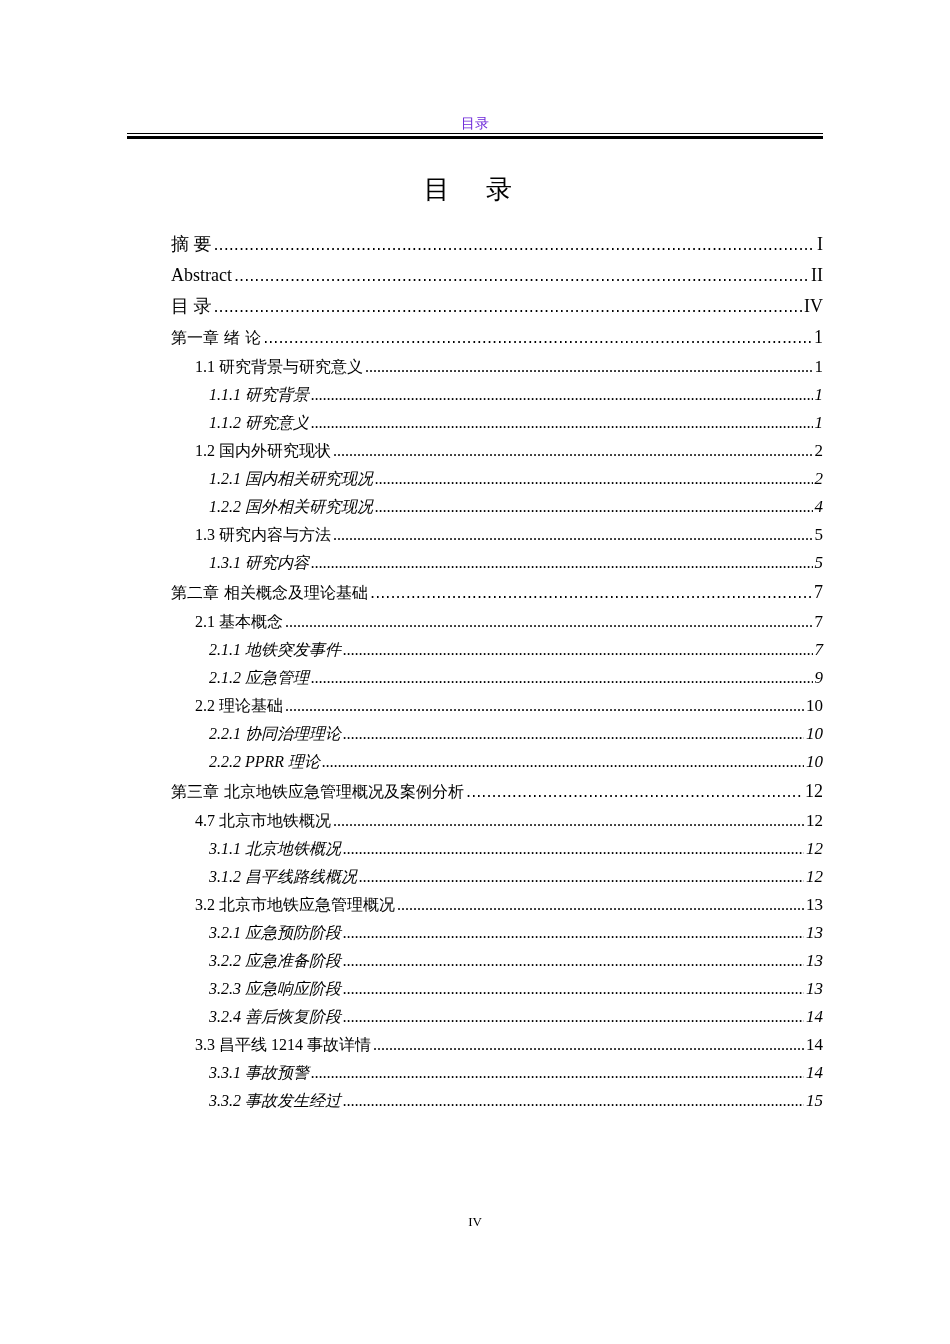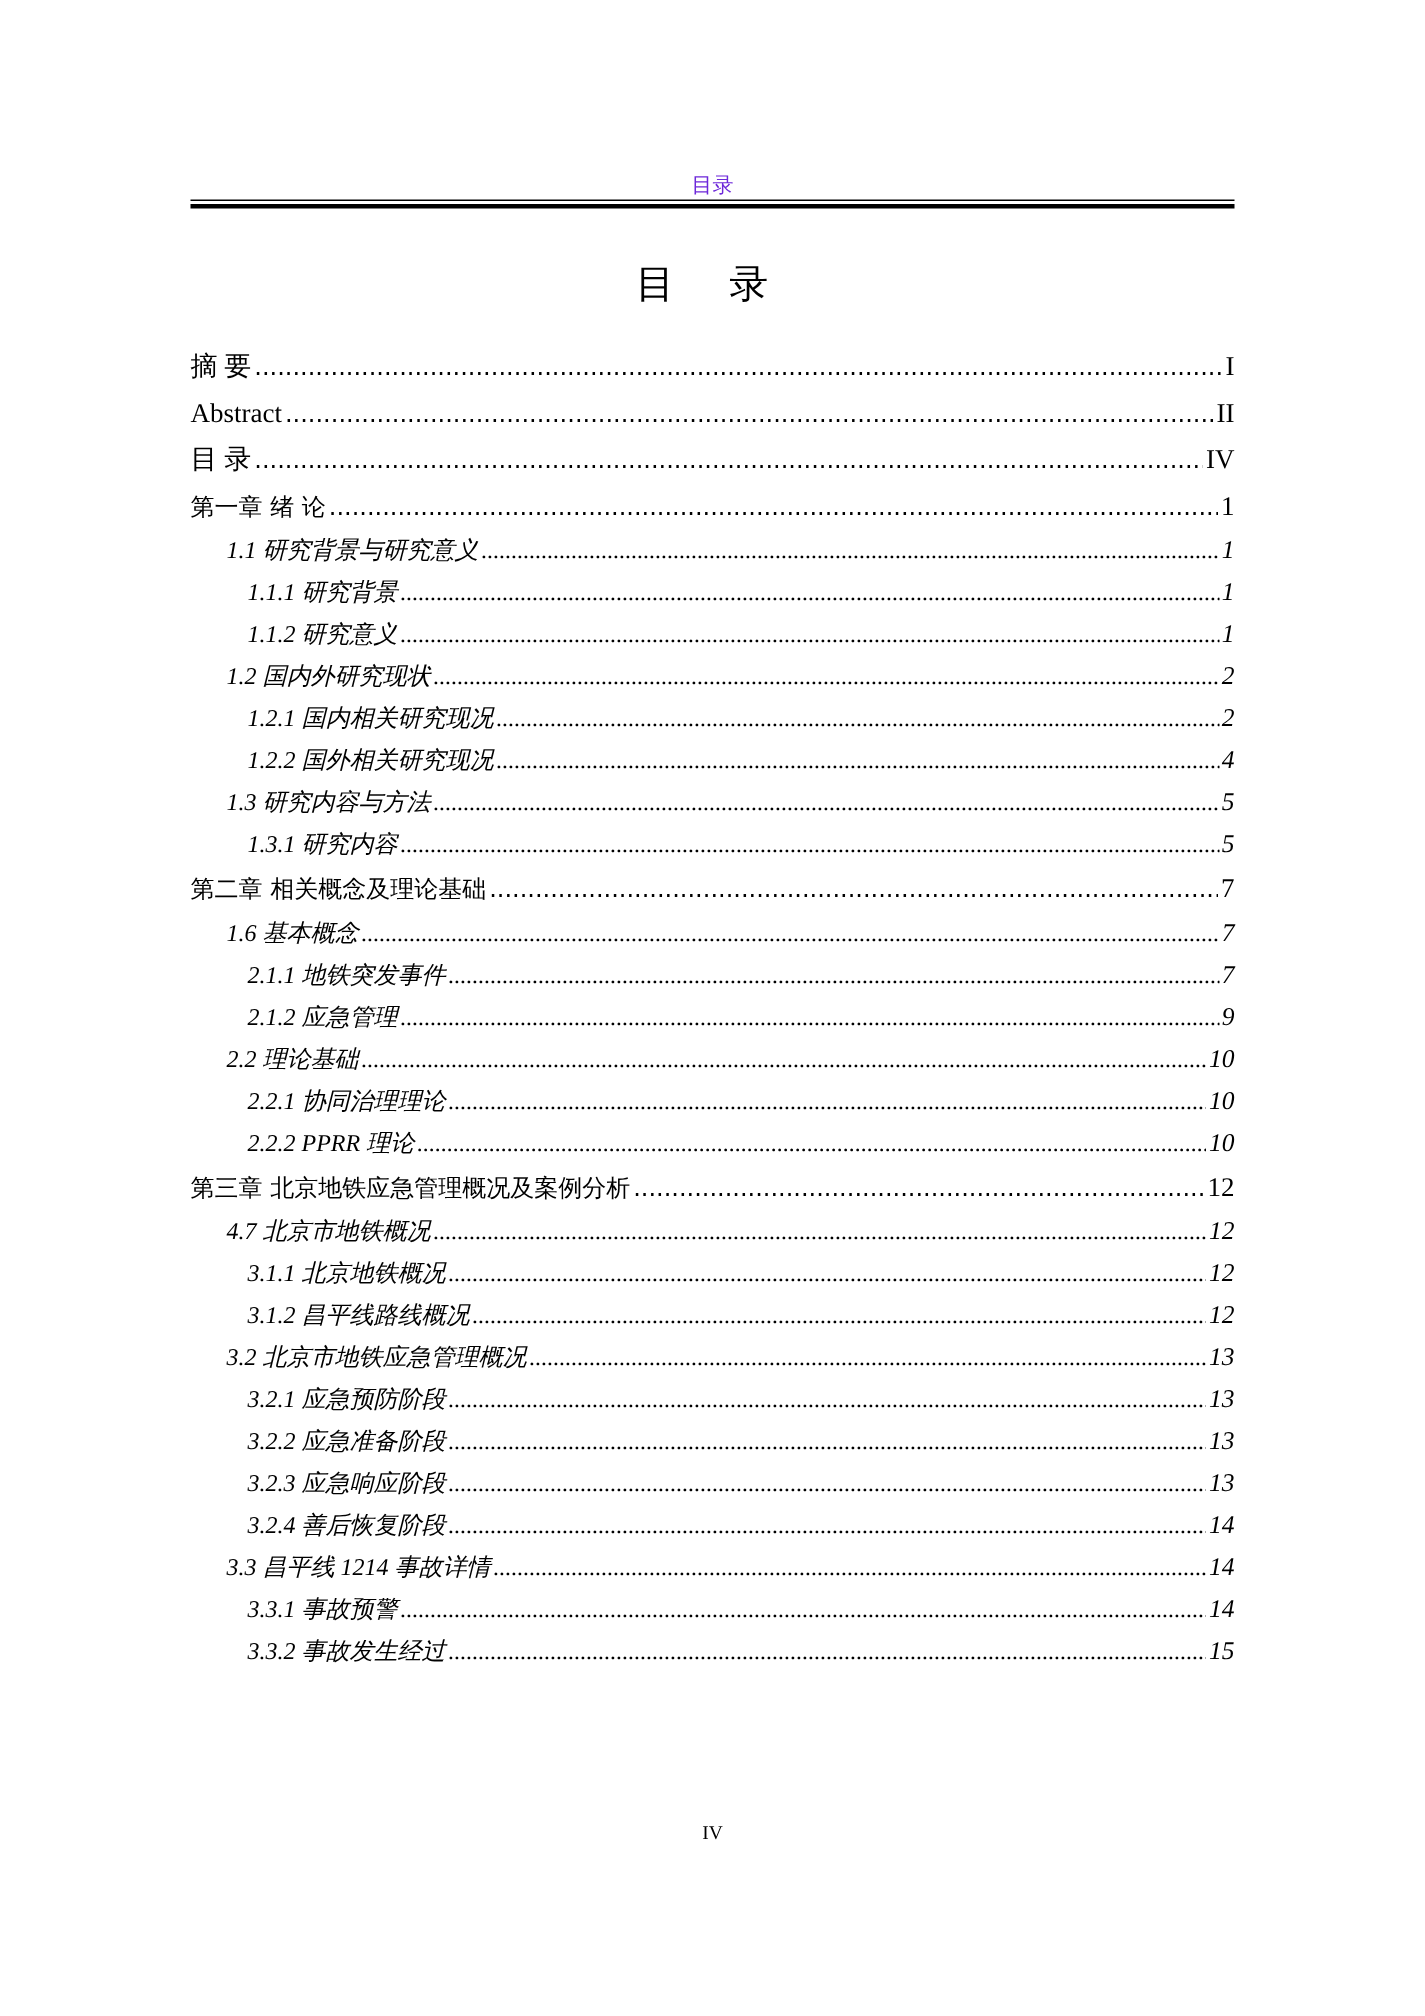--- a/index.html
+++ b/index.html
@@ -6,24 +6,24 @@
   body { width: 950px; height: 1344px; position: relative; overflow: hidden;
          font-family: "Liberation Serif", "DejaVu Serif", serif; color: #000; }
   .header-text { position: absolute; top: 115px; left: 0; width: 950px; text-align: center;
          font-size: 14px; color: #6d28d9; }
   .header-rule { position: absolute; left: 127px; width: 696px; top: 133px; height: 6px; }
   .header-rule .thin { position: absolute; top: 0; left: 0; right: 0; height: 1px; background: #000; }
   .header-rule .thick { position: absolute; top: 3px; left: 0; right: 0; height: 3px; background: #000; }
   .title { position: absolute; top: 172px; left: 0; width: 950px; text-align: center;
          font-family: "DejaVu Sans", sans-serif; font-size: 26px; letter-spacing: 14px; }
   .toc { position: absolute; top: 229px; left: 127px; width: 696px; }
-  .entry { display: flex; align-items: baseline; height: 28px; line-height: 28px; white-space: nowrap; }
+  .entry { display: flex; align-items: baseline; height: 28px; line-height: 28px; white-space: nowrap; margin-left: 44px; }
   .entry.l0 { height: 31px; line-height: 31px; font-family: "DejaVu Sans", sans-serif; font-size: 16px; }
   .entry.l0.roman .label { font-family: "Liberation Serif", serif; font-size: 18px; }
-  .entry.l1 { padding-left: 24px; font-size: 16px; font-style: italic; }
+  .entry.l1 { padding-left: 24px; font-size: 16px; }
   .entry.l2 { padding-left: 38px; font-size: 16px; font-style: italic; }
   .label { flex: 0 0 auto; }
   .leader { flex: 1 1 auto; overflow: hidden; margin: 0 2px; }
   .leader::before { content: "................................................................................................................................................................................................................................................................"; letter-spacing: 0; }
   .page { flex: 0 0 auto; font-family: "Liberation Serif", serif; font-size: 17px; }
   .entry.l0 .page { font-size: 18px; }
   .footer { position: absolute; top: 1214px; left: 0; width: 950px; text-align: center; font-size: 13px; }
 </style>
 </head>
 <body>
@@ -96,21 +96,21 @@
       <span class="label">1.3.1 研究内容</span>
       <span class="leader"></span>
       <span class="page">5</span>
     </div>
     <div class="entry l0">
       <span class="label">第二章 相关概念及理论基础</span>
       <span class="leader"></span>
       <span class="page">7</span>
     </div>
     <div class="entry l1">
-      <span class="label">1.6 基本概念</span>
+      <span class="label">2.1 基本概念</span>
       <span class="leader"></span>
       <span class="page">7</span>
     </div>
     <div class="entry l2">
       <span class="label">2.1.1 地铁突发事件</span>
       <span class="leader"></span>
       <span class="page">7</span>
     </div>
     <div class="entry l2">
       <span class="label">2.1.2 应急管理</span>

